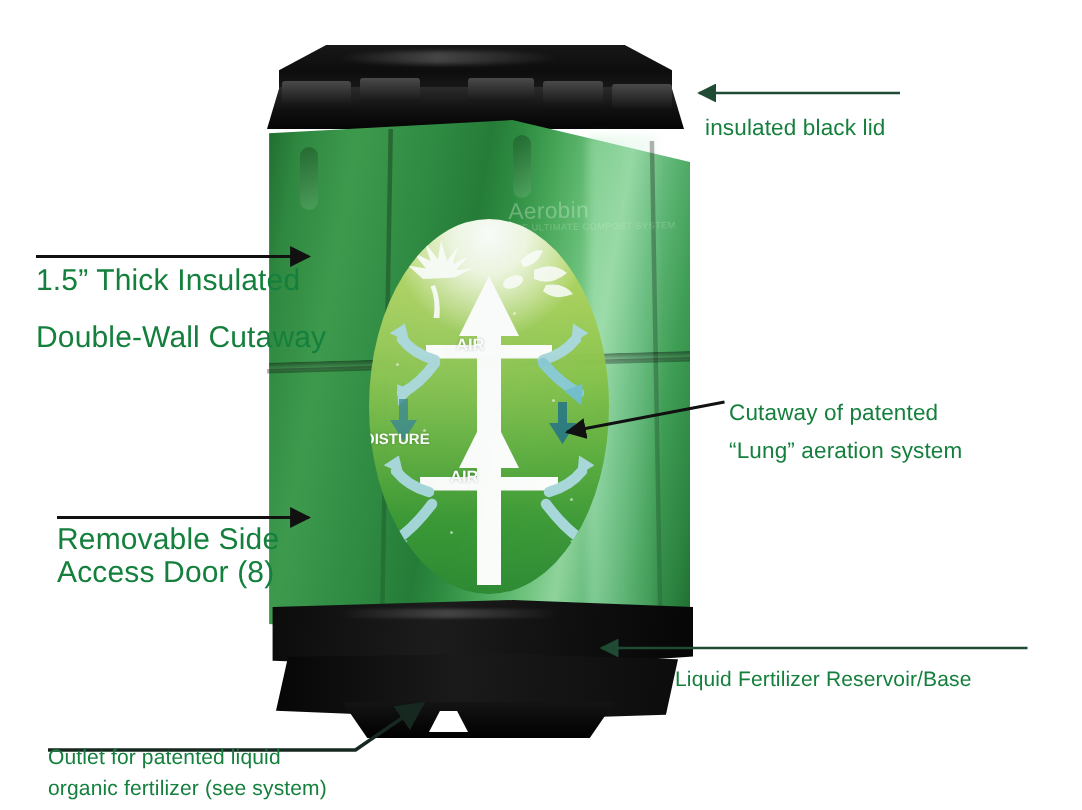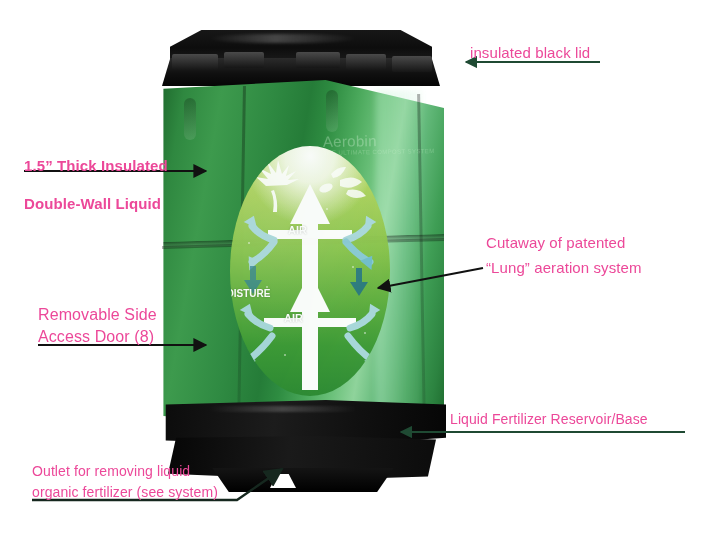--- a/index.html
+++ b/index.html
@@ -6,33 +6,34 @@
   body{
     width:721px;height:540px;overflow:hidden;background:#ffffff;
     font-family:"Liberation Sans", sans-serif;
     position:relative;
   }
   #stage{position:absolute;left:0;top:0;width:721px;height:540px;}
 
   
   .callout{
     position:absolute;
-    color:#ec4899;
+    color:#15803d;
     font-family:"Liberation Sans", sans-serif;
     white-space:nowrap;
     letter-spacing:.1px;
+    margin-top:33px;
   }
   .callout.hand{ font-family:"Liberation Sans", sans-serif; font-weight:400; }
   .ln{display:block;}
 
   
   svg.overlay{position:absolute;left:0;top:0;width:721px;height:540px;pointer-events:none;}
 
   
-  #bin{position:absolute;left:148px;top:28px;width:310px;height:480px;}
+  #bin{position:absolute;left:164px;top:28px;width:310px;height:480px;}
 
   
   .lid-top{
     position:absolute;left:22px;top:2px;width:262px;height:40px;
     background:linear-gradient(180deg,#171717 0%,#0d0d0d 45%,#242424 100%);
     clip-path:polygon(12% 0%, 88% 0%, 100% 42%, 100% 100%, 0% 100%, 0% 42%);
     border-radius:6px 6px 2px 2px;
   }
   .lid-band{
     position:absolute;left:14px;top:30px;width:278px;height:28px;
@@ -287,32 +288,32 @@
 
     <path d="M483 268 L378 288" stroke="#111111" stroke-width="2" fill="none" marker-end="url(#arrowBlack)"></path>
 
     <path d="M685 432 L401 432" stroke="#1f4a33" stroke-width="1.8" fill="none" marker-end="url(#arrowGreen)"></path>
   </svg>
 
   <div class="callout hand" style="left:470px;top:44px;font-size:15px;">
     <span class="ln">insulated black lid</span>
   </div>
 
-  <div class="callout hand" style="left:24px;top:147px;font-size:15px;line-height:38px;font-weight:bold;">
+  <div class="callout hand" style="left:24px;top:135px;font-size:20px;line-height:38px;">
     <span class="ln">1.5” Thick Insulated</span>
-    <span class="ln">Double-Wall Liquid</span>
-  </div>
-
-  <div class="callout hand" style="left:38px;top:304px;font-size:16px;line-height:22px;">
+    <span class="ln">Double-Wall Cutaway</span>
+  </div>
+
+  <div class="callout hand" style="left:38px;top:316px;font-size:20px;line-height:22px;">
     <span class="ln">Removable Side</span>
     <span class="ln">Access Door (8)</span>
   </div>
 
   <div class="callout hand" style="left:32px;top:461px;font-size:14px;line-height:21px;">
-    <span class="ln">Outlet for removing liquid</span>
+    <span class="ln">Outlet for patented liquid</span>
     <span class="ln">organic fertilizer (see system)</span>
   </div>
 
   <div class="callout hand" style="left:450px;top:411px;font-size:14px;">
     <span class="ln">Liquid Fertilizer Reservoir/Base</span>
   </div>
 
   <div class="callout" style="left:486px;top:230px;font-size:15px;line-height:25px;">
     <span class="ln">Cutaway of patented</span>
     <span class="ln">“Lung” aeration system</span>

